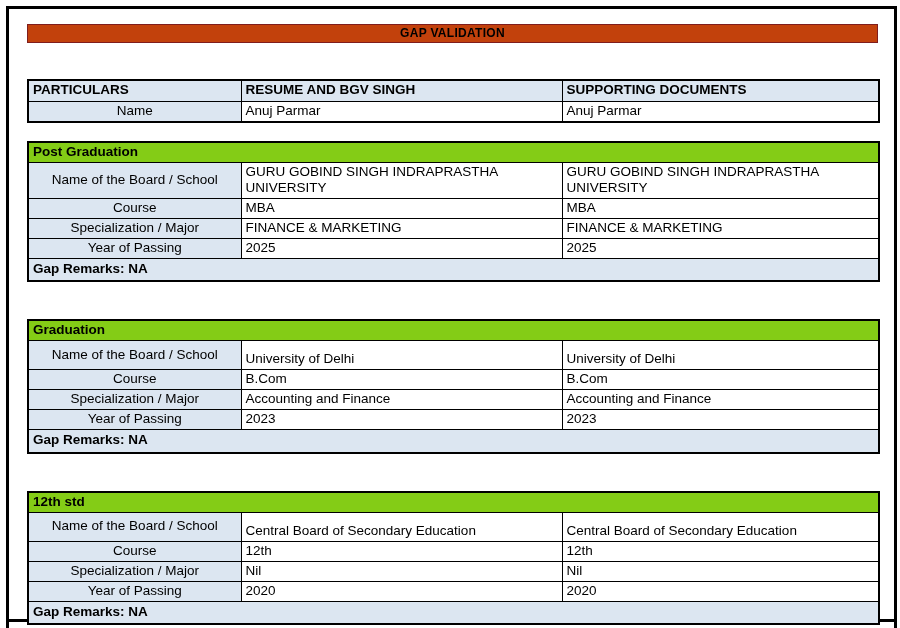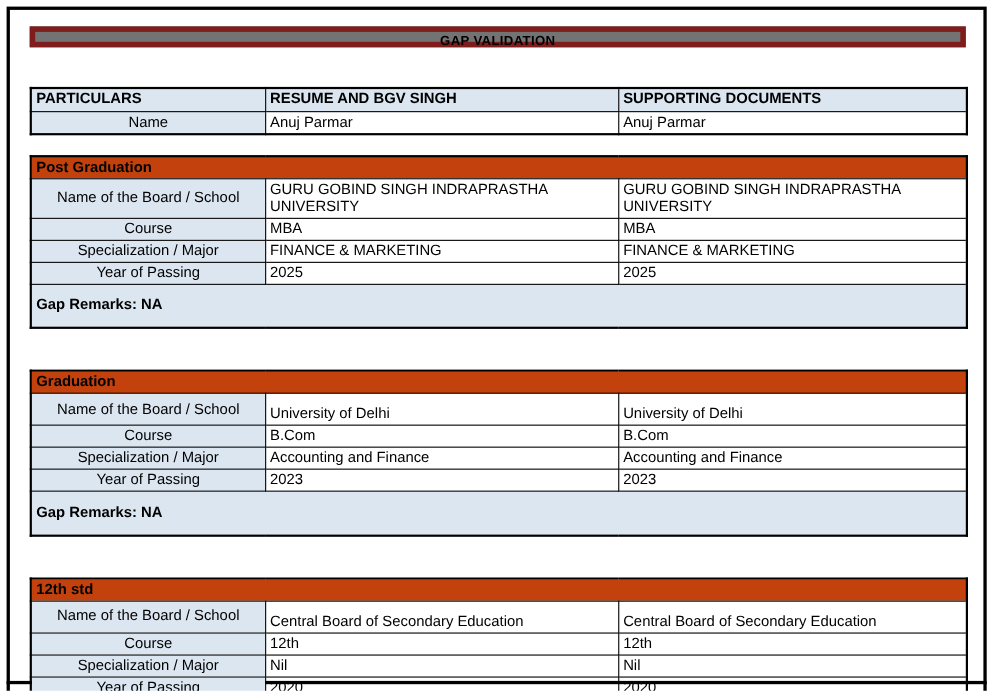--- a/index.html
+++ b/index.html
@@ -22,22 +22,22 @@
   
   .bottom-rule {
     position:absolute; left:6px; top:619px;
     width:891px; height:3px; background:#000;
   }
 
   .content { position:absolute; left:27px; top:24px; width:854px; }
 
   .banner {
     width:851px; height:19px;
-    background:#737373;
-    border:5px solid #7f1d1d;
+    background:#c2410c;
+    border:1px solid #7f1d1d;
     text-align:center;
     font-weight:bold; font-size:12px; line-height:17px;
     letter-spacing:0.3px;
   }
 
   table.grid {
     border-collapse:collapse;
     table-layout:fixed;
     width:851px;
     border:2px solid #000;
@@ -56,25 +56,25 @@
   col.c3 { width:317px; }
 
   .fill { background:#dce6f1; }
 
   .summary { margin-top:36px; }
   .summary .head-row td { height:21px; font-weight:bold; vertical-align:middle; }
   .summary .data-row td { height:20px; }
 
   .section { margin-top:37px; }
   .section:first-of-type { margin-top:18px; }
-  .section .title-row td { height:17px; font-weight:bold; vertical-align:middle; background:#c2410c; }
+  .section .title-row td { height:17px; font-weight:bold; vertical-align:middle; background:#84cc16; }
   .section .data-row td { height:20px; }
   .section .row-board td { height:29px; }
   .section .row-board td.label-cell { vertical-align:middle; }
-  .section .remarks-row td { height:40px; font-weight:bold; vertical-align:middle; background:#dce6f1; }
+  .section .remarks-row td { height:23px; font-weight:bold; vertical-align:middle; background:#dce6f1; }
   td.label-cell { background:#dce6f1;text-align:center; }
 </style>
 </head>
 <body>
 
 <div class="frame"></div>
 <div class="bottom-rule"></div>
 
 <div class="content">
 

